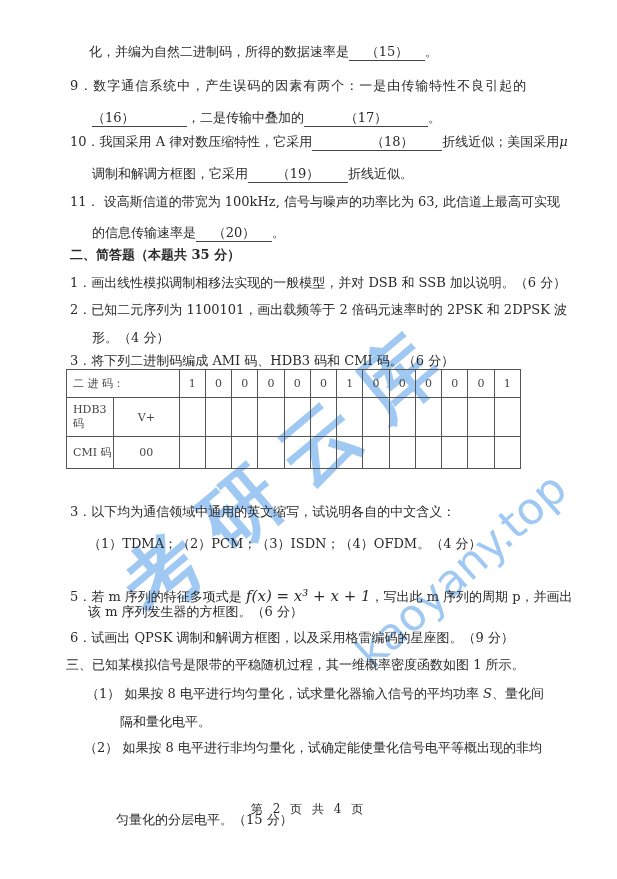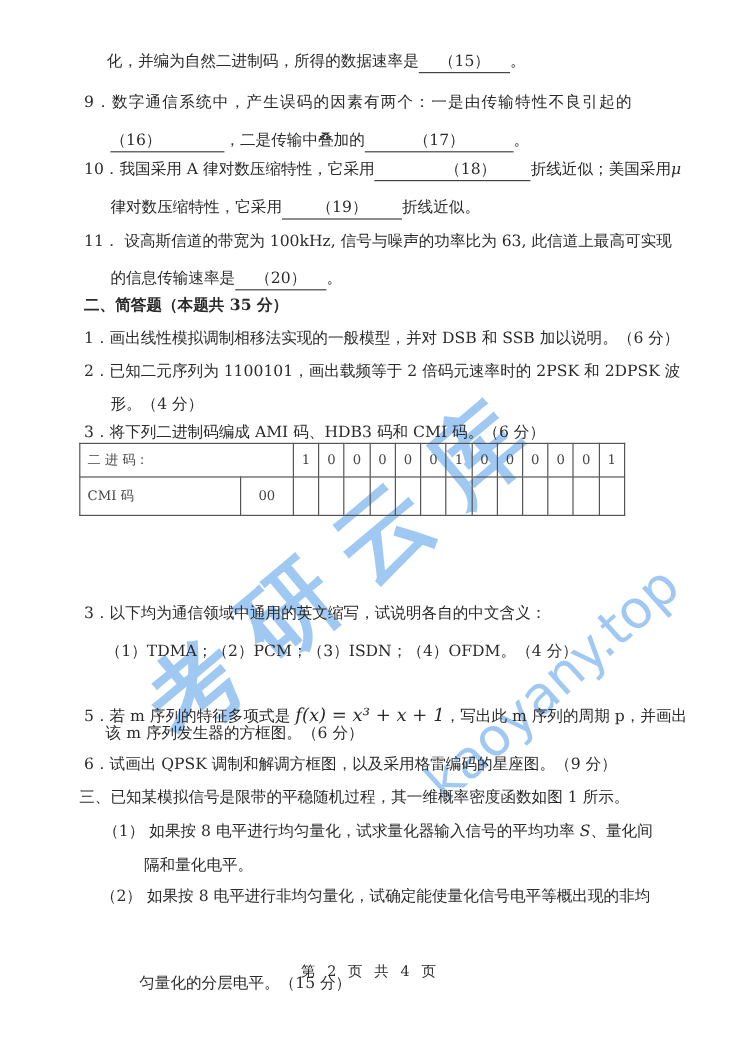--- a/index.html
+++ b/index.html
@@ -34,21 +34,21 @@
 
 <div class="line" style="left:70px; top:78px; letter-spacing:1px;">9．数字通信系统中，产生误码的因素有两个：一是由传输特性不良引起的</div>
 <div class="line" style="left:92px; top:110px;">
   <span class="blank" style="width:95px; text-align:left;">（16）</span><span>，二是传输中叠加的</span><span class="blank" style="width:124px;">（17）</span><span>。</span>
 </div>
 
 <div class="line" style="left:70px; top:134px;">
   <span>10．我国采用 A 律对数压缩特性，它采用</span><span class="blank" style="width:100px;padding-left:30px;">（18）</span><span>折线近似；美国采用</span><span class="math">μ</span>
 </div>
 <div class="line" style="left:92px; top:166px;">
-  <span>律对数压缩特性，它采用</span><span class="blank" style="width:100px;">（19）</span><span>折线近似。</span>
+  <span>调制和解调方框图，它采用</span><span class="blank" style="width:100px;">（19）</span><span>折线近似。</span>
 </div>
 
 <div class="line" style="left:70px; top:194px;">11． 设高斯信道的带宽为 100kHz, 信号与噪声的功率比为 63, 此信道上最高可实现</div>
 <div class="line" style="left:92px; top:225px;">
   <span>的信息传输速率是</span><span class="blank" style="width:76px;">（20）</span><span>。</span>
 </div>
 
 <div class="line section" style="left:70px; top:247px;">二、简答题（本题共 35 分）</div>
 <div class="line" style="left:70px; top:275px;">1．画出线性模拟调制相移法实现的一般模型，并对 DSB 和 SSB 加以说明。（6 分）</div>
 <div class="line" style="left:70px; top:302px;">2．已知二元序列为 1100101，画出载频等于 2 倍码元速率时的 2PSK 和 2DPSK 波</div>
@@ -65,20 +65,37 @@
     <td>0</td>
     <td>0</td>
     <td>0</td>
     <td>1</td>
     <td>0</td>
     <td>0</td>
     <td>0</td>
     <td>0</td>
     <td>0</td>
     <td>1</td>
+  </tr>
+  <tr style="height:39px;">
+    <td class="lbl" style="white-space:normal; width:40px;">HDB3 码</td>
+    <td>V+</td>
+    <td></td>
+        <td></td>
+        <td></td>
+        <td></td>
+        <td></td>
+        <td></td>
+        <td></td>
+        <td></td>
+        <td></td>
+        <td></td>
+        <td></td>
+        <td></td>
+        <td></td>
   </tr>
   <tr style="height:32px;">
     <td class="lbl">CMI 码</td>
     <td>00</td>
     <td></td>
         <td></td>
         <td></td>
         <td></td>
         <td></td>
         <td></td>

